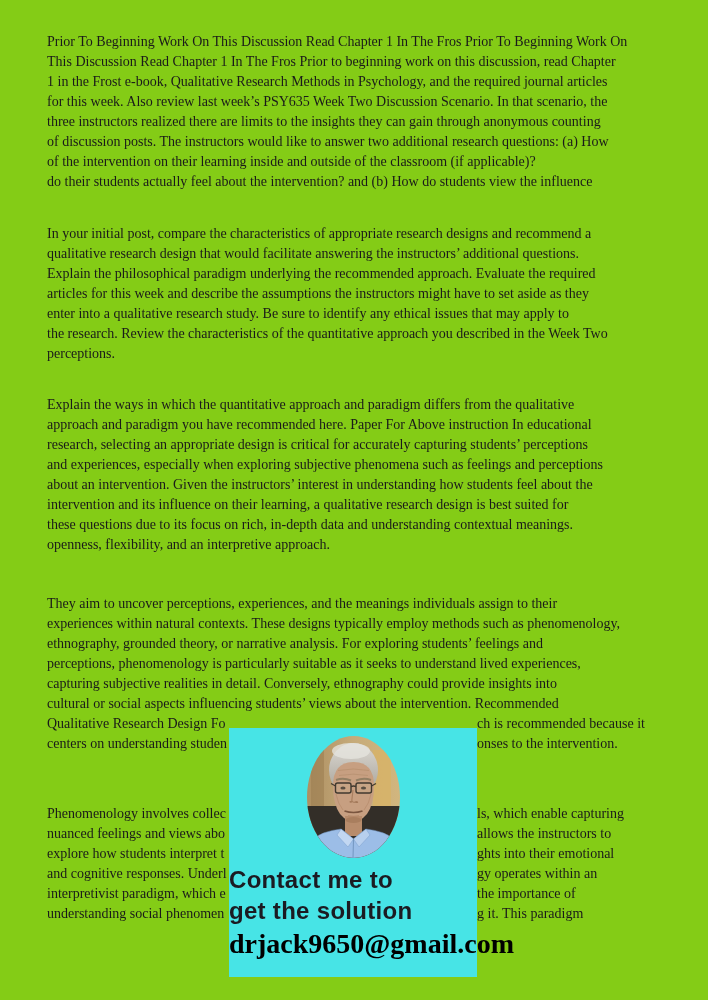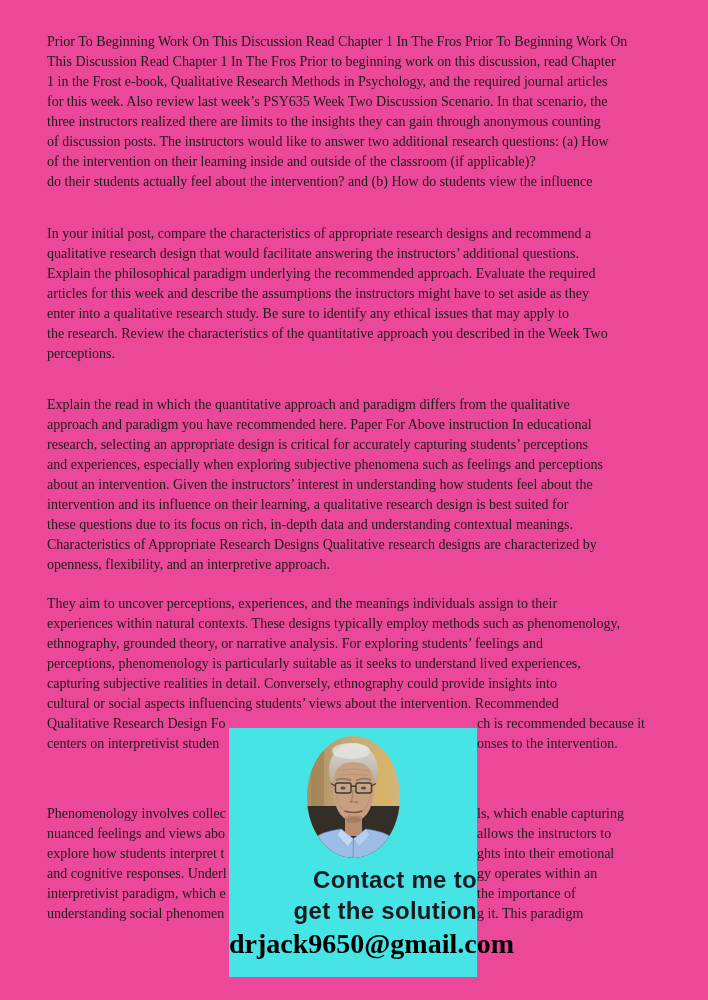--- a/index.html
+++ b/index.html
@@ -31,21 +31,21 @@
   .p1{top:32px}
   .p2{top:224px}
   .p3{top:395px}
   .p4{top:594px}
   .p5{top:804px}
 
   .promo{
     position:absolute;
     left:229px;top:728px;
     width:248px;height:249px;
-    text-align:right;
+    text-align:left;
     z-index:5;
   }
   .portrait{
     position:absolute;
     left:78px;top:8px;
     width:93px;height:122px;
   }
   .portrait svg{display:block;width:100%;height:100%;}
   .promo-heading{
     position:absolute;
@@ -61,21 +61,21 @@
     top:203px;left:0;right:0;
     font-family:"Liberation Serif","DejaVu Serif",serif;
     font-weight:bold;
     font-size:28px;
     line-height:26px;
   }
 </style>
 </head>
 <body>
 
-<div class="page" style="background-color: #ec4899; color: rgb(26, 26, 26);">
+<div class="page" style="background-color: #84cc16; color: rgb(26, 26, 26);">
 
   <div class="para p1">
       <div class="line">Prior To Beginning Work On This Discussion Read Chapter 1 In The Fros Prior To Beginning Work On</div>
       <div class="line">This Discussion Read Chapter 1 In The Fros Prior to beginning work on this discussion, read Chapter</div>
       <div class="line">1 in the Frost e-book, Qualitative Research Methods in Psychology, and the required journal articles</div>
       <div class="line">for this week. Also review last week’s PSY635 Week Two Discussion Scenario. In that scenario, the</div>
       <div class="line">three instructors realized there are limits to the insights they can gain through anonymous counting</div>
       <div class="line">of discussion posts. The instructors would like to answer two additional research questions: (a) How</div>
       <div class="line">of the intervention on their learning inside and outside of the classroom (if applicable)?</div>
       <div class="line">do their students actually feel about the intervention? and (b) How do students view the influence</div>
@@ -83,39 +83,38 @@
   <div class="para p2">
       <div class="line">In your initial post, compare the characteristics of appropriate research designs and recommend a</div>
       <div class="line">qualitative research design that would facilitate answering the instructors’ additional questions.</div>
       <div class="line">Explain the philosophical paradigm underlying the recommended approach. Evaluate the required</div>
       <div class="line">articles for this week and describe the assumptions the instructors might have to set aside as they</div>
       <div class="line">enter into a qualitative research study. Be sure to identify any ethical issues that may apply to</div>
       <div class="line">the research. Review the characteristics of the quantitative approach you described in the Week Two</div>
       <div class="line">perceptions.</div>
     </div>
   <div class="para p3">
-      <div class="line">Explain the read in which the quantitative approach and paradigm differs from the qualitative</div>
+      <div class="line">Explain the ways in which the quantitative approach and paradigm differs from the qualitative</div>
       <div class="line">approach and paradigm you have recommended here. Paper For Above instruction In educational</div>
       <div class="line">research, selecting an appropriate design is critical for accurately capturing students’ perceptions</div>
       <div class="line">and experiences, especially when exploring subjective phenomena such as feelings and perceptions</div>
       <div class="line">about an intervention. Given the instructors’ interest in understanding how students feel about the</div>
       <div class="line">intervention and its influence on their learning, a qualitative research design is best suited for</div>
       <div class="line">these questions due to its focus on rich, in-depth data and understanding contextual meanings.</div>
-      <div class="line">Characteristics of Appropriate Research Designs Qualitative research designs are characterized by</div>
       <div class="line">openness, flexibility, and an interpretive approach.</div>
     </div>
   <div class="para p4">
       <div class="line">They aim to uncover perceptions, experiences, and the meanings individuals assign to their</div>
       <div class="line">experiences within natural contexts. These designs typically employ methods such as phenomenology,</div>
       <div class="line">ethnography, grounded theory, or narrative analysis. For exploring students’ feelings and</div>
       <div class="line">perceptions, phenomenology is particularly suitable as it seeks to understand lived experiences,</div>
       <div class="line">capturing subjective realities in detail. Conversely, ethnography could provide insights into</div>
       <div class="line">cultural or social aspects influencing students’ views about the intervention. Recommended</div>
       <div class="line"><span>Qualitative Research Design Fo</span><span class="frag-right">ch is recommended because it</span></div>
-      <div class="line"><span>centers on interpretivist studen</span><span class="frag-right">onses to the intervention.</span></div>
+      <div class="line"><span>centers on understanding studen</span><span class="frag-right">onses to the intervention.</span></div>
     </div>
   <div class="para p5">
       <div class="line"><span>Phenomenology involves collec</span><span class="frag-right">ls, which enable capturing</span></div>
       <div class="line"><span>nuanced feelings and views abo</span><span class="frag-right">allows the instructors to</span></div>
       <div class="line"><span>explore how students interpret t</span><span class="frag-right">ghts into their emotional</span></div>
       <div class="line"><span>and cognitive responses. Underl</span><span class="frag-right">gy operates within an</span></div>
       <div class="line"><span>interpretivist paradigm, which e</span><span class="frag-right">the importance of</span></div>
       <div class="line"><span>understanding social phenomen</span><span class="frag-right">g it. This paradigm</span></div>
     </div>
 

